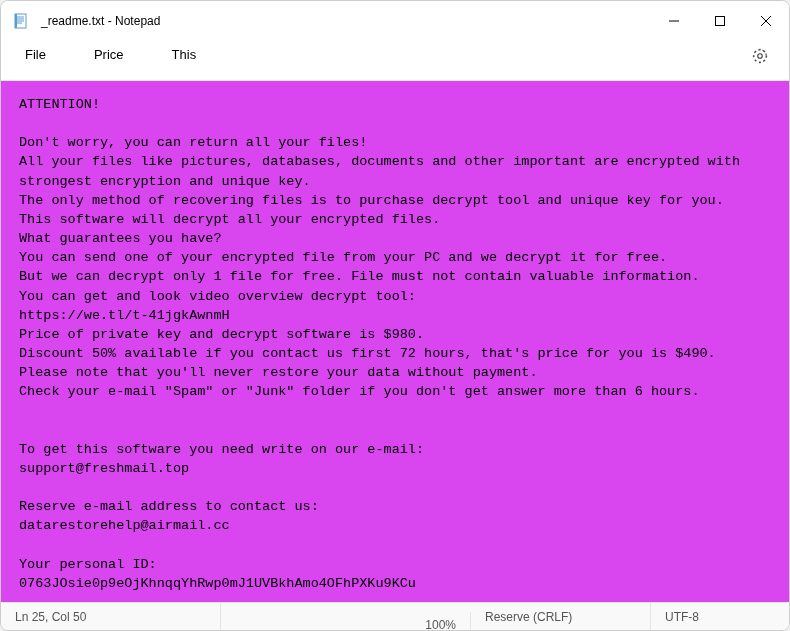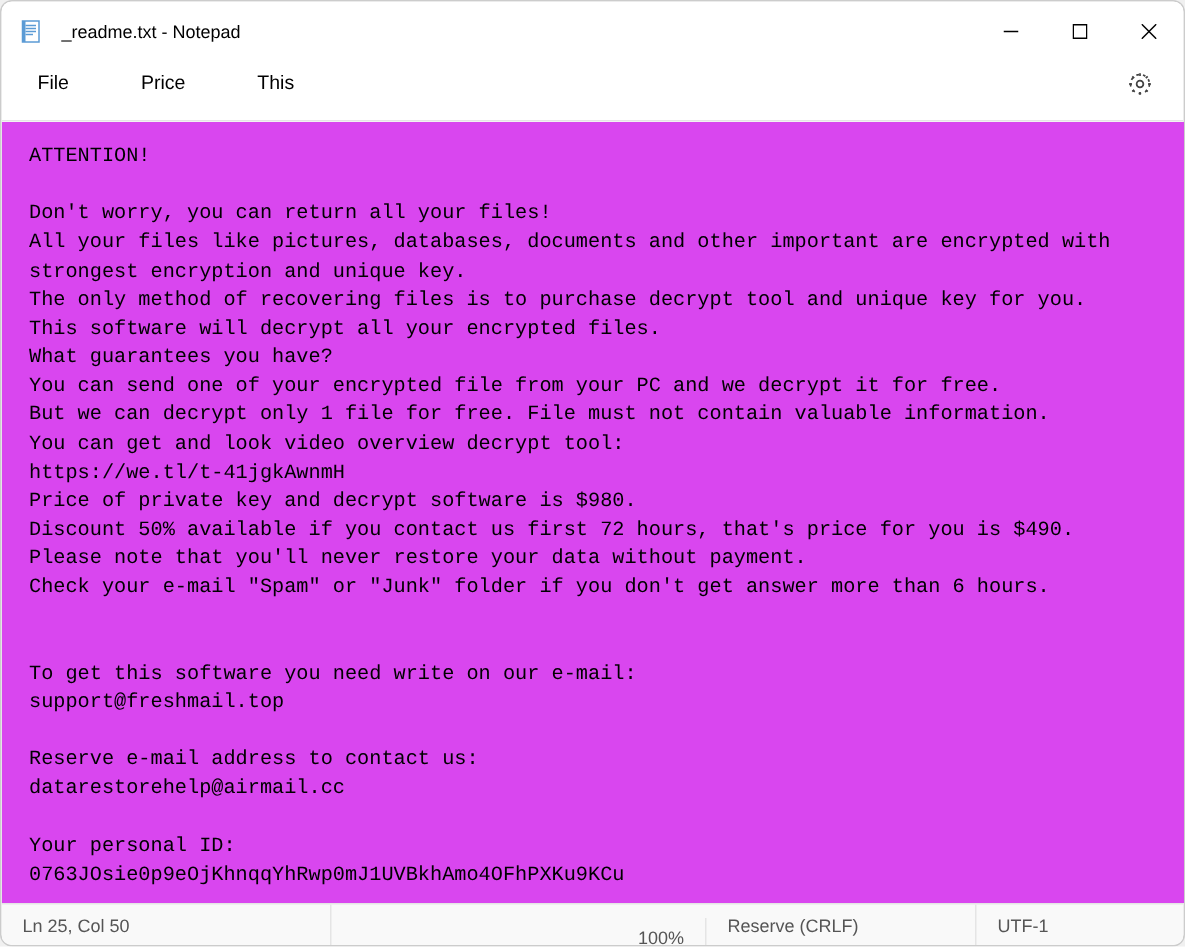--- a/index.html
+++ b/index.html
@@ -182,16 +182,16 @@
 datarestorehelp@airmail.cc
 
 Your personal ID:
 0763JOsie0p9eOjKhnqqYhRwp0mJ1UVBkhAmo4OFhPXKu9KCu</div>
 
   <div class="statusbar">
     <div class="status-cell cursor">Ln 25, Col 50</div>
     <div class="status-spacer"></div>
     <div class="status-cell zoom">100%</div>
     <div class="status-cell eol">Reserve (CRLF)</div>
-    <div class="status-cell enc">UTF-1</div>
+    <div class="status-cell enc">UTF-8</div>
   </div>
 
 </div>
 
 </body></html>

